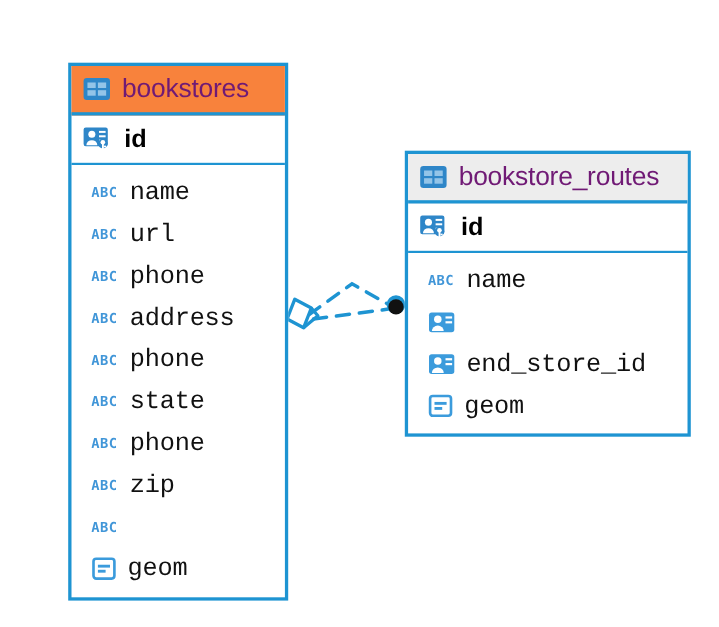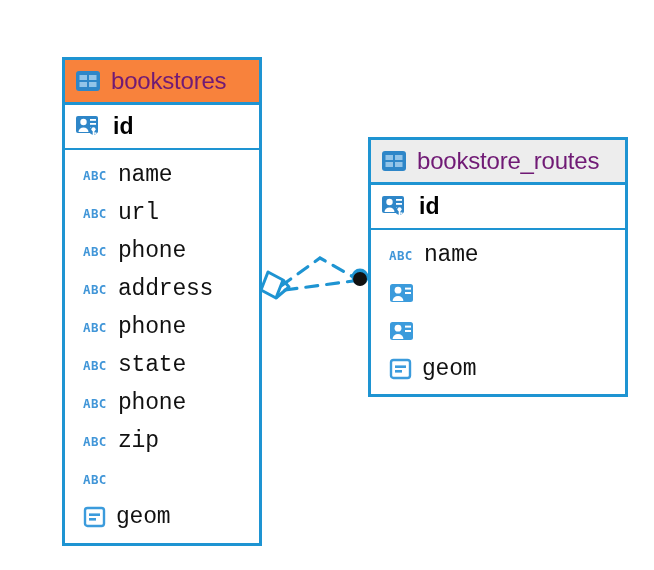--- a/index.html
+++ b/index.html
@@ -216,20 +216,21 @@
           </svg>
         </div>
         <div class="field-row">
           <svg class="ico" width="26" height="22" viewBox="0 0 26 22">
             <rect x="1" y="2" width="23" height="18" rx="2.5" fill="#3B9BDC"></rect>
             <circle cx="9" cy="8.2" r="3.4" fill="#ffffff"></circle>
             <path d="M 3.6 19 a 5.4 5 0 0 1 10.8 0 Z" fill="#ffffff"></path>
             <rect x="16" y="5.6" width="6" height="2" fill="#ffffff"></rect>
             <rect x="16" y="10" width="6" height="2" fill="#ffffff"></rect>
           </svg>
+          <span class="field-label">end_store_id</span>
         </div>
         <div class="field-row">
           <svg class="ico" width="24" height="24" viewBox="0 0 24 24">
             <rect x="2" y="3" width="19" height="18" rx="2.5" fill="none" stroke="#3B9BDC" stroke-width="2.4"></rect>
             <rect x="6" y="8.4" width="11" height="2.6" fill="#3B9BDC"></rect>
             <rect x="6" y="13" width="7" height="2.6" fill="#3B9BDC"></rect>
           </svg>
           <span class="field-label">geom</span>
         </div>
       </div>

